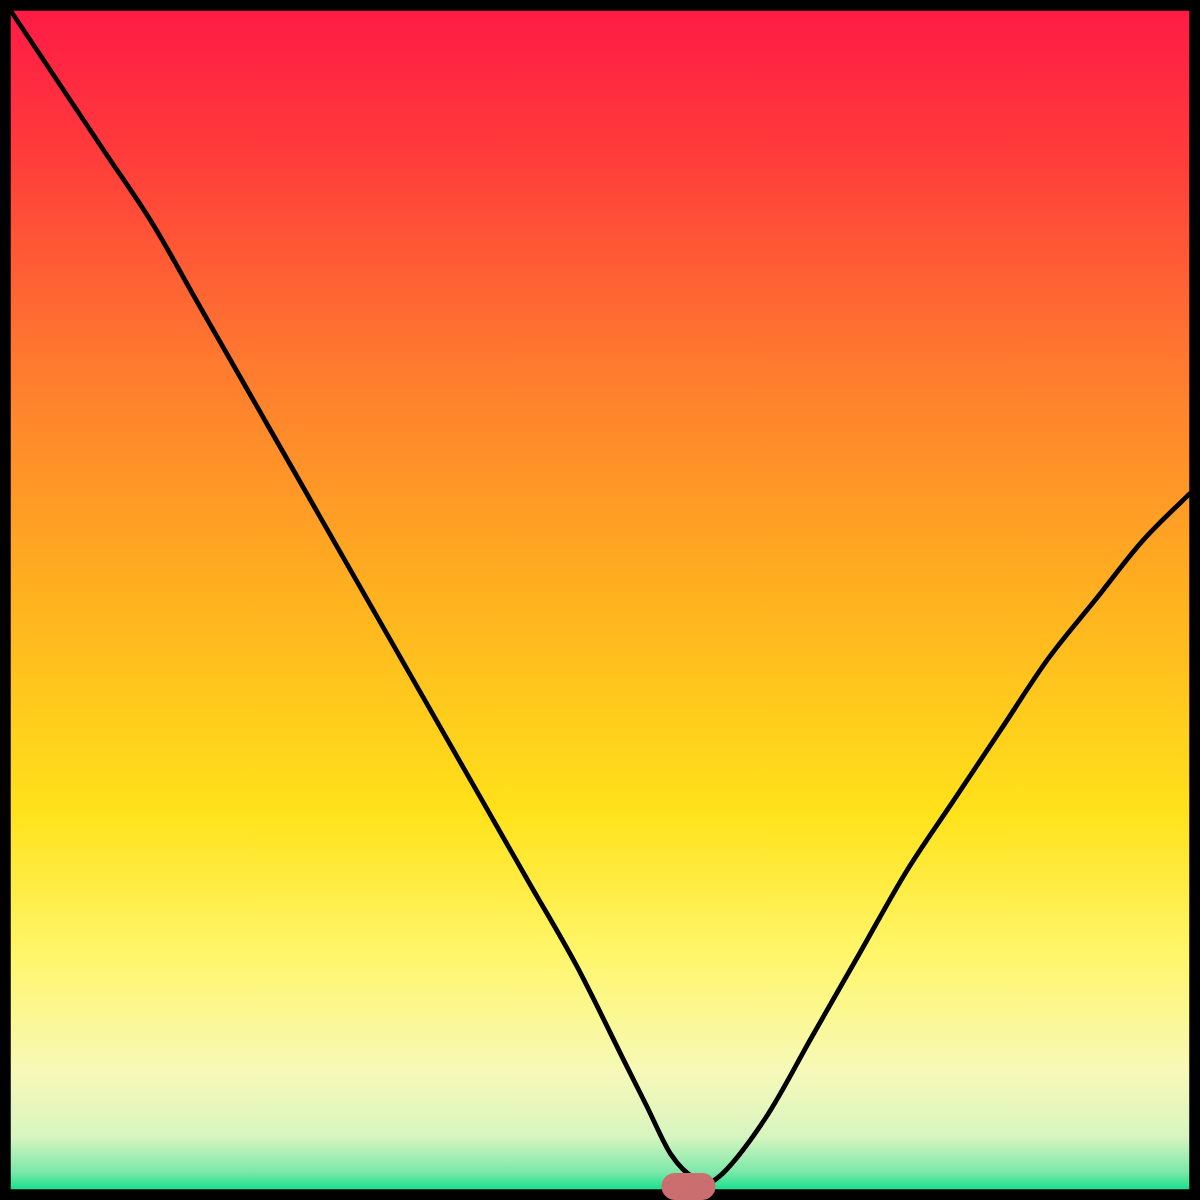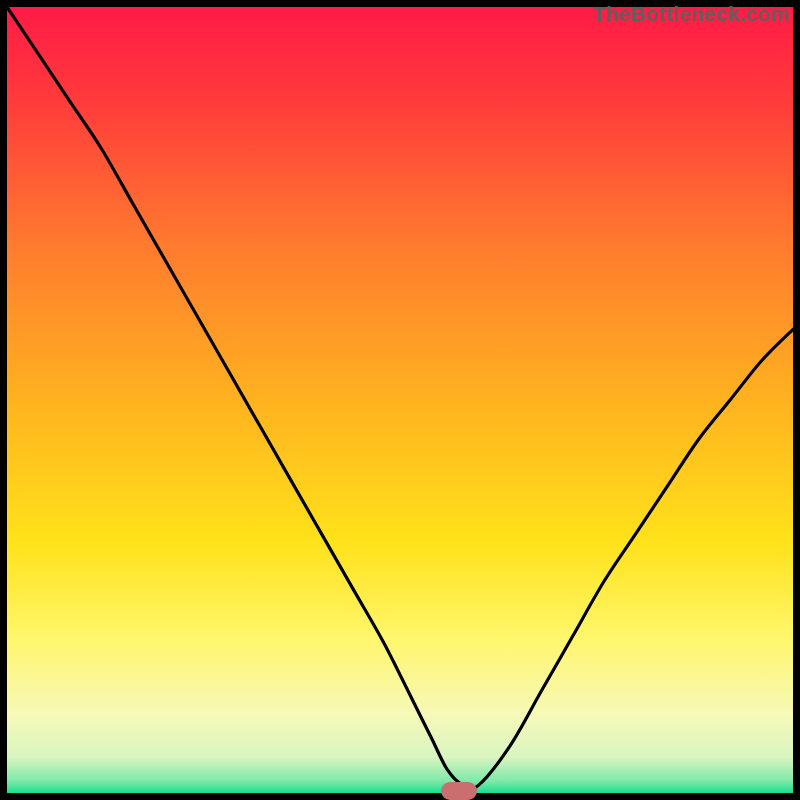--- a/index.html
+++ b/index.html
@@ -76,14 +76,13 @@
       <rect x="0" y="0" width="786" height="786" fill="url(#bg-grad)"></rect>
     </svg>
   </div>
 
   <svg class="curve-svg" viewBox="0 0 786 786" preserveAspectRatio="none">
     <path id="curve-path" fill="none" stroke="#000000" stroke-width="3.2" stroke-linejoin="round" stroke-linecap="round" d="M 0.00 0.00 C 5.24 7.86, 20.96 31.44, 31.44 47.16 C 41.92 62.88, 52.40 78.60, 62.88 94.32 C 73.36 110.04, 83.84 124.45, 94.32 141.48 C 104.80 158.51, 115.28 178.16, 125.76 196.50 C 136.24 214.84, 146.72 233.18, 157.20 251.52 C 167.68 269.86, 178.16 288.20, 188.64 306.54 C 199.12 324.88, 209.60 343.22, 220.08 361.56 C 230.56 379.90, 241.04 398.24, 251.52 416.58 C 262.00 434.92, 272.48 453.26, 282.96 471.60 C 293.44 489.94, 303.92 508.28, 314.40 526.62 C 324.88 544.96, 335.36 563.30, 345.84 581.64 C 356.32 599.98, 366.80 617.01, 377.28 636.66 C 387.76 656.31, 400.86 683.82, 408.72 699.54 C 416.58 715.26, 419.20 720.50, 424.44 730.98 C 429.68 741.46, 434.92 754.56, 440.16 762.42 C 445.40 770.28, 450.64 775.52, 455.88 778.14 C 461.12 780.76, 463.74 784.69, 471.60 778.14 C 479.46 771.59, 492.56 754.56, 503.04 738.84 C 513.52 723.12, 524.00 702.16, 534.48 683.82 C 544.96 665.48, 555.44 647.14, 565.92 628.80 C 576.40 610.46, 586.88 590.81, 597.36 573.78 C 607.84 556.75, 618.32 542.34, 628.80 526.62 C 639.28 510.90, 649.76 495.18, 660.24 479.46 C 670.72 463.74, 681.20 446.71, 691.68 432.30 C 702.16 417.89, 712.64 406.10, 723.12 393.00 C 733.60 379.90, 744.08 365.49, 754.56 353.70 C 765.04 341.91, 780.76 327.50, 786.00 322.26"></path>
   </svg>
 
   <div id="marker" class="marker" style="left: 441.3px; top: 782.4px; width: 35.4px; height: 18.1px; background: rgb(203, 110, 111);"></div>
 
-  <div class="watermark">TheBottleneck.com</div>
 </div>
 
 </body></html>

